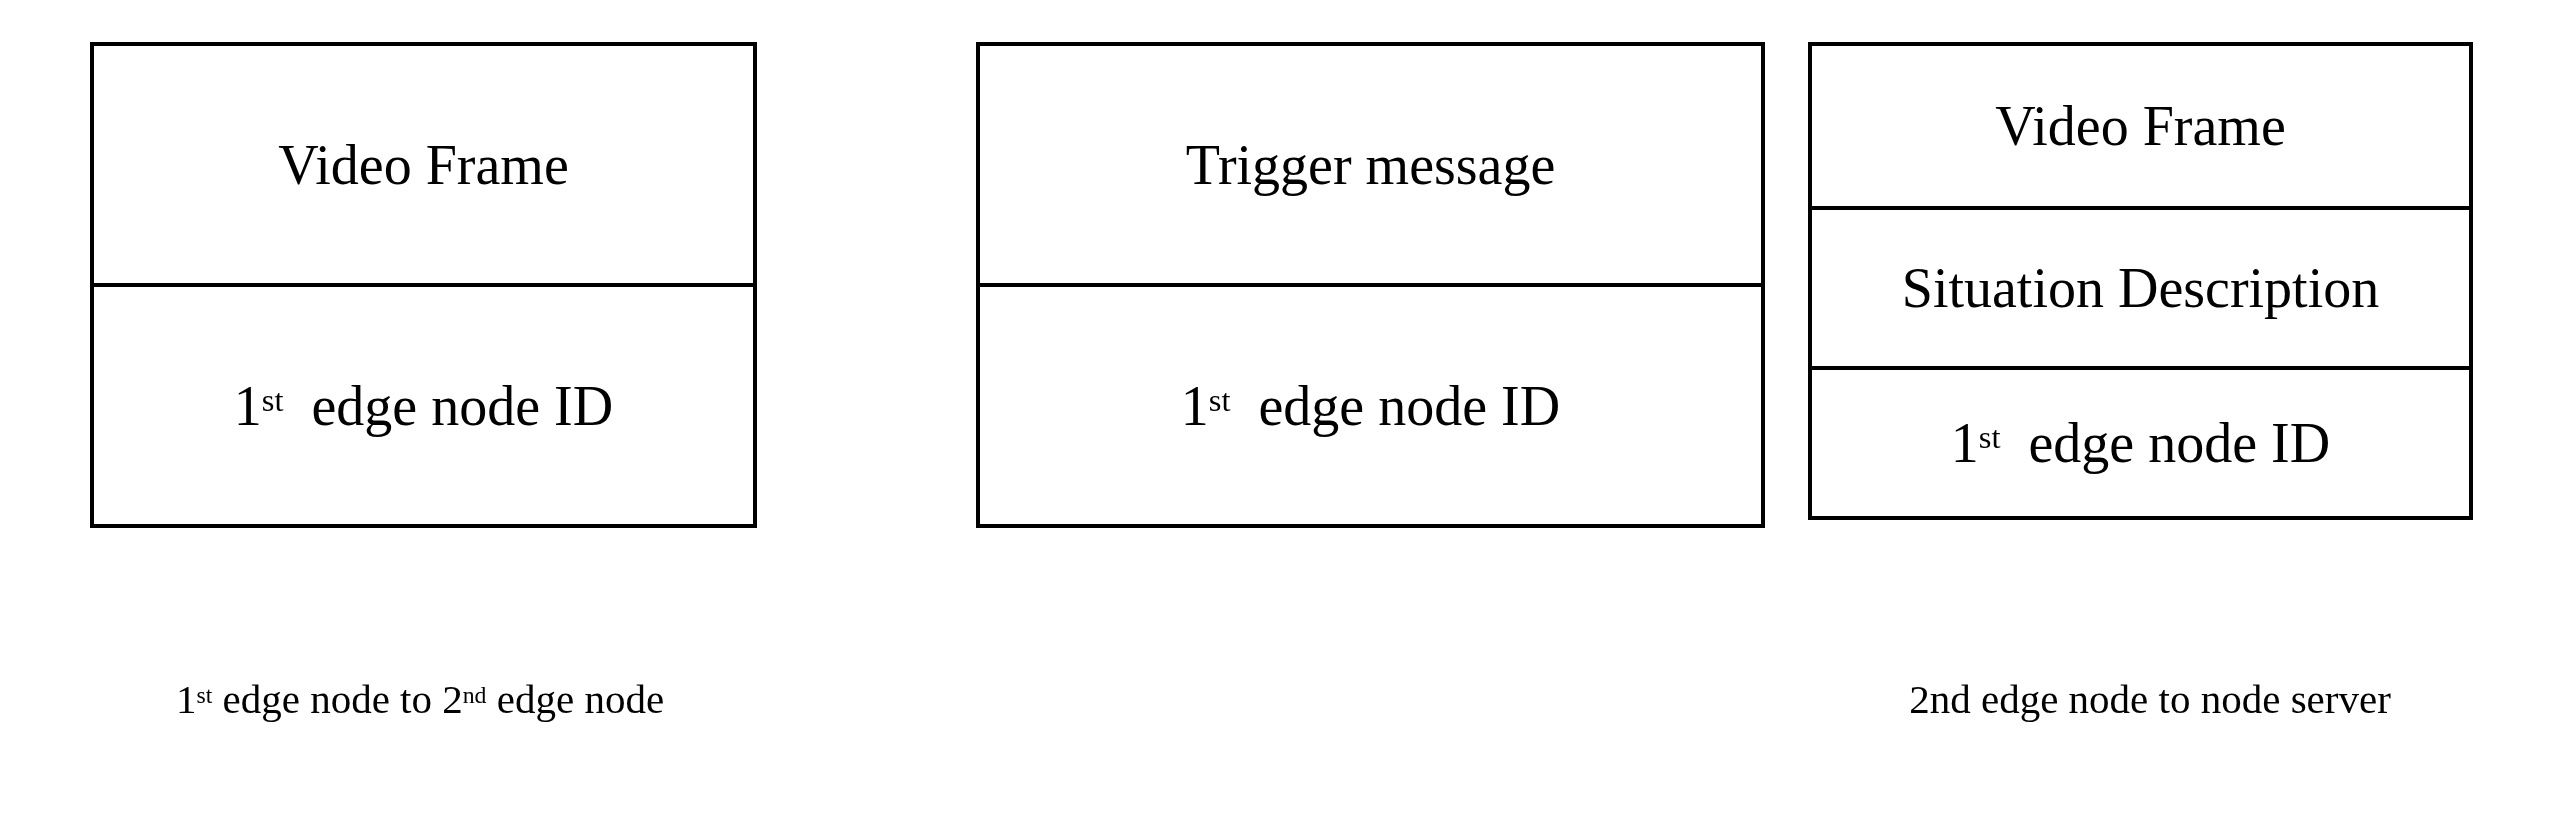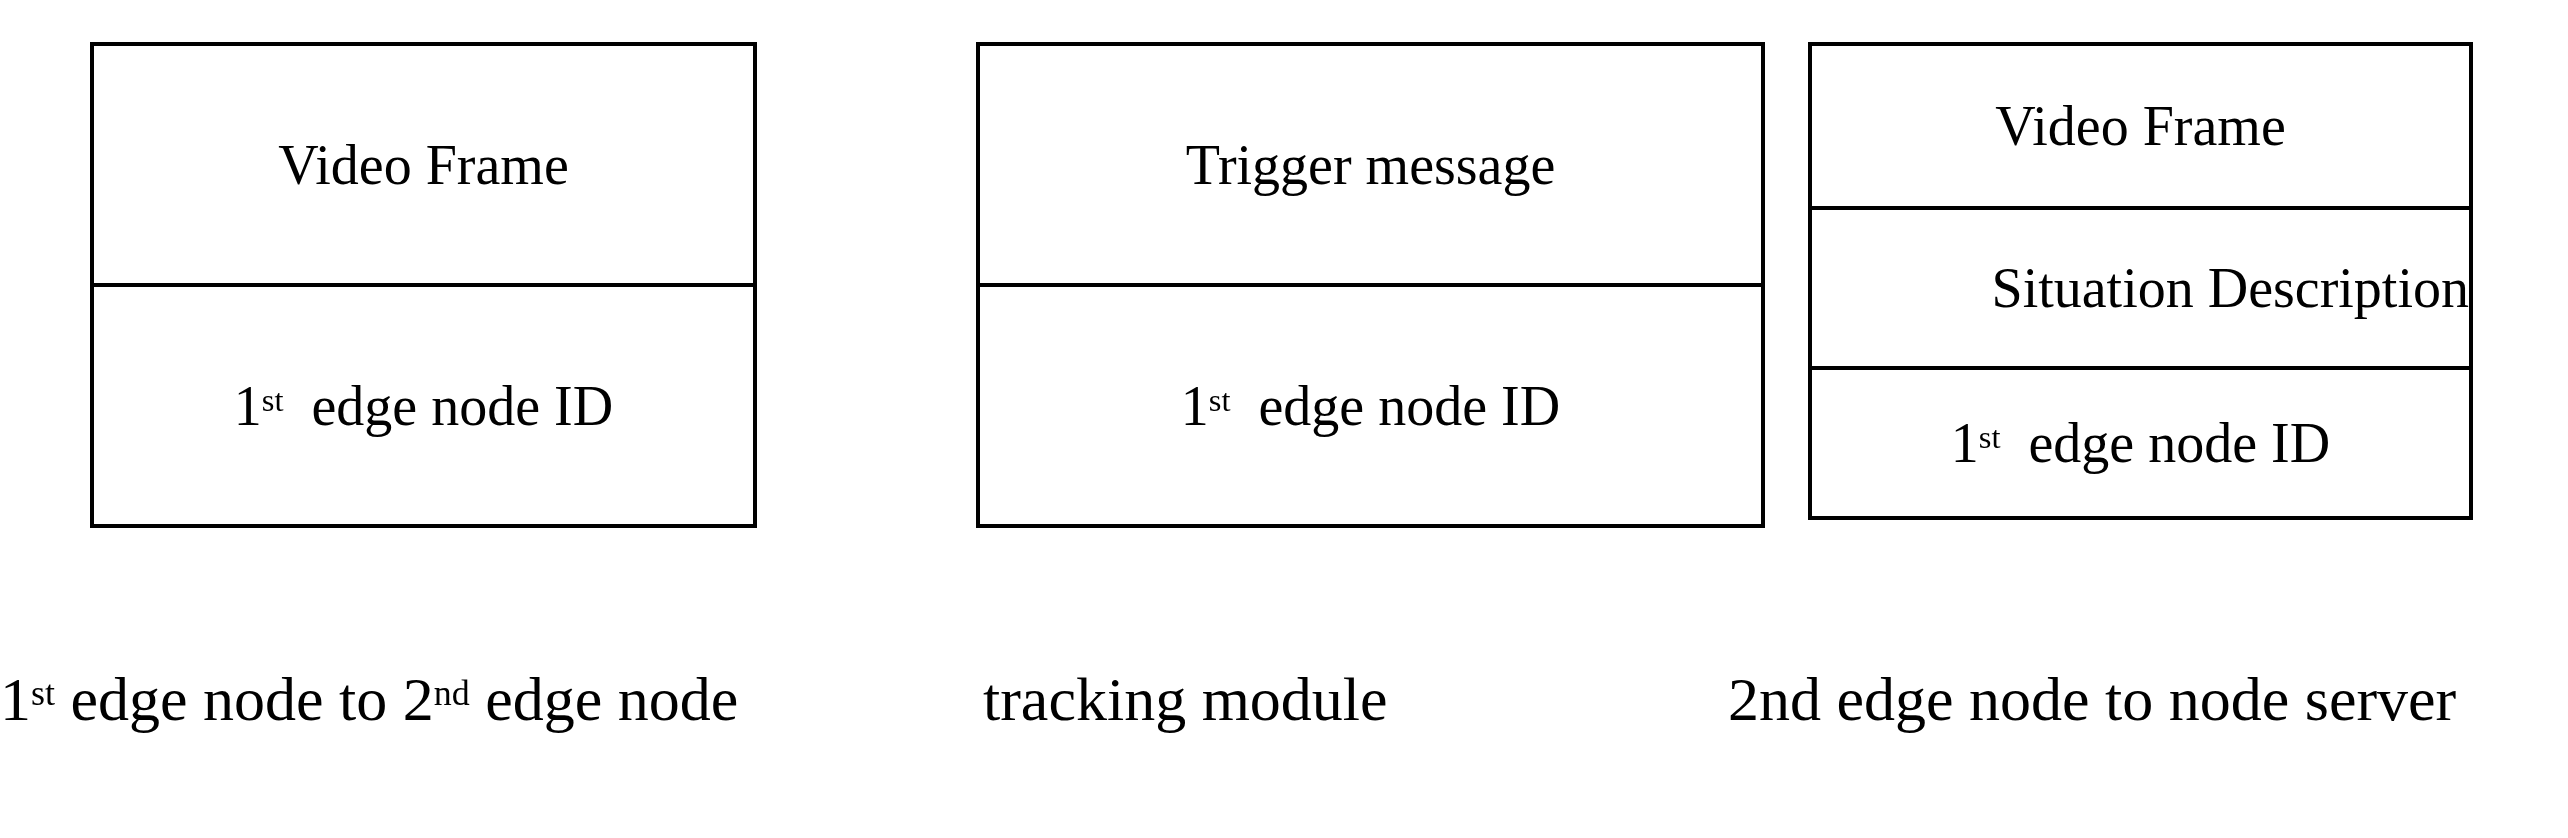--- a/index.html
+++ b/index.html
@@ -36,28 +36,28 @@
     justify-content: center;
     font-size: 56px;
     line-height: 72px;
     text-align: center;
     white-space: nowrap;
   }
   .packet .row + .row { border-top: 4px solid #000000; }
 
   
   #packet-2 .row:nth-child(1) { flex: 1.10; }
-  #packet-2 .row:nth-child(2) { flex: 1.07; align-items: flex-end; }
+  #packet-2 .row:nth-child(2) { flex: 1.07; }
   #packet-2 .row:nth-child(3) { flex: 1.00; }
 
   .caption {
     position: absolute;
-    font-size: 62px;
+    font-size: 41px;
     line-height: 88px;
-    text-align: left;
+    text-align: center;
     white-space: nowrap;
   }
   #caption-0 { left: 0px;    top: 655px; width: 840px; }
   #caption-1 { left: 983px;  top: 655px; width: 680px; }
   #caption-2 { left: 1728px; top: 655px; width: 844px; }
 
   sup.ordinal {
     font-size: 0.58em;
     line-height: 0;
     vertical-align: baseline;
@@ -94,18 +94,17 @@
       </div>
       <div class="row">
         <div class="line"><span>1</span><sup class="ordinal">st</sup><span>&nbsp; edge node ID</span></div>
       </div>
     </div>
 
   <div class="caption" id="caption-0">
       <div class="line"><span>1</span><sup class="ordinal">st</sup><span> edge node to 2</span><sup class="ordinal">nd</sup><span> edge node</span></div>
     </div>
   <div class="caption" id="caption-1">
-      <div class="line"><span>tracking module</span></div>
     </div>
   <div class="caption" id="caption-2">
       <div class="line"><span>2nd edge node to node server</span></div>
     </div>
 </div>
 
 </body></html>

